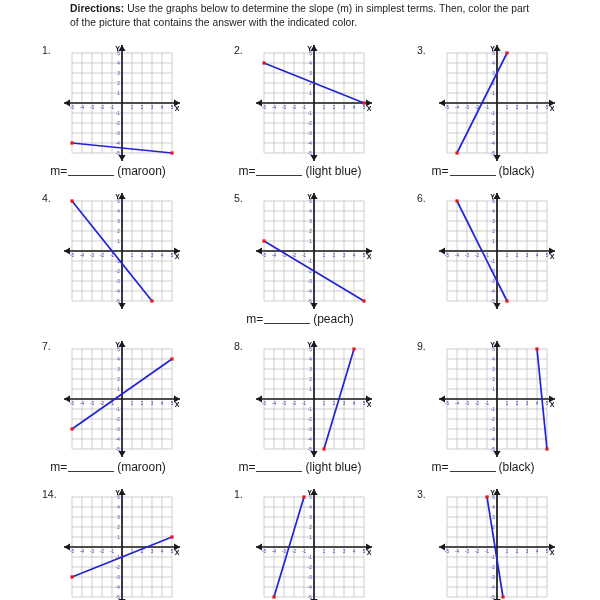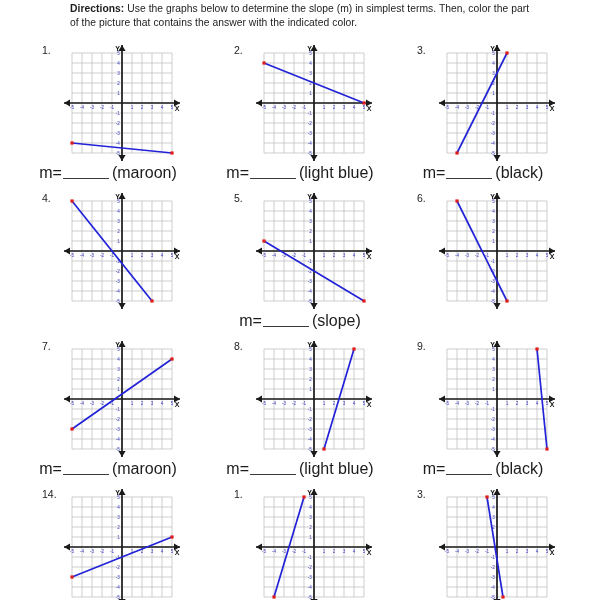--- a/index.html
+++ b/index.html
@@ -34,21 +34,21 @@
   
   .graph{
     position:absolute;left:53px;top:6px;
     width:122px;height:122px;
   }
   .graph svg{display:block;}
 
   
   .answer{
     position:absolute;left:0;top:128px;width:200px;
-    text-align:center;font-size:16px;color:#1c1c1c;
+    text-align:center;font-size:12px;color:#1c1c1c;
     white-space:nowrap;
   }
   .answer .blank{
     display:inline-block;width:46px;border-bottom:1px solid #3a3a3a;
     margin:0 3px -1px 1px;height:9px;
   }
 </style>
 </head>
 <body>
 
@@ -387,21 +387,21 @@
                 <text x="58.8" y="102.7" fill="#3b3bbf" font-size="4.6" font-family="&quot;Liberation Sans&quot;, sans-serif" text-anchor="end">-4</text>
                 <text x="58.8" y="112.7" fill="#3b3bbf" font-size="4.6" font-family="&quot;Liberation Sans&quot;, sans-serif" text-anchor="end">-5</text>
               </g>
               <text x="116" y="69" fill="#111" font-size="7" font-weight="bold" font-family="&quot;Liberation Sans&quot;, sans-serif" text-anchor="middle">X</text>
               <text x="56.5" y="8.5" fill="#111" font-size="7" font-weight="bold" font-family="&quot;Liberation Sans&quot;, sans-serif" text-anchor="middle">Y</text>
               <line x1="11" y1="51" x2="111" y2="111" stroke="#2222d8" stroke-width="1.7"></line>
               <rect x="9.4" y="49.4" width="3.2" height="3.2" fill="#e01b1b"></rect>
               <rect x="109.4" y="109.4" width="3.2" height="3.2" fill="#e01b1b"></rect>
             </svg>
           </div>
-          <div class="answer"><span>m=</span><span class="blank"></span><span>(slope)</span></div>
+          <div class="answer"><span>m=</span><span class="blank"></span><span>(peach)</span></div>
         </div>
         <div class="cell c2">
           <div class="qnum">6.</div>
           <div class="graph">
             <svg width="122" height="122" viewBox="0 0 122 122">
               <g>
                 <line x1="11" x2="111" y1="11" y2="11" stroke="#b9b9b9" stroke-width="0.7"></line>
                 <line y1="11" y2="111" x1="11" x2="11" stroke="#b9b9b9" stroke-width="0.7"></line>
                 <line x1="11" x2="111" y1="21" y2="21" stroke="#b9b9b9" stroke-width="0.7"></line>
                 <line y1="11" y2="111" x1="21" x2="21" stroke="#b9b9b9" stroke-width="0.7"></line>

